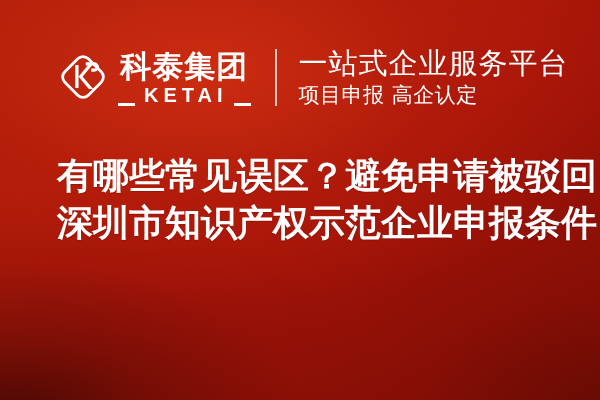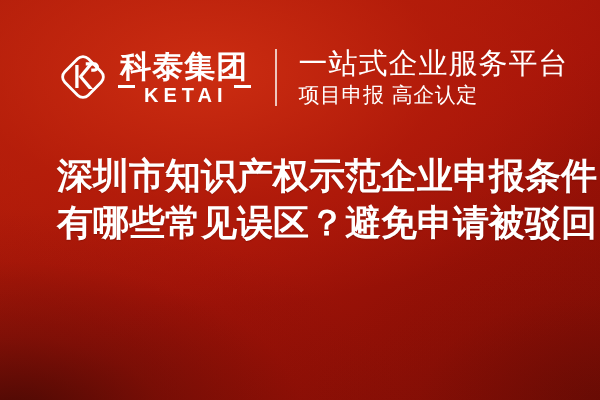--- a/index.html
+++ b/index.html
@@ -88,21 +88,21 @@
     color: #ffffff;
     font-size: 31px;
     line-height: 34px;
     font-weight: 700;
     letter-spacing: 1px;
     white-space: nowrap;
     font-family: "DejaVu Sans", "Liberation Sans", sans-serif;
   }
   .brand-en {
     display: flex;
-    align-items: flex-start;
+    align-items: flex-end;
     justify-content: center;
     width: 100%;
     margin-top: 2px;
   }
   .brand-en .dash {
     display: block;
     height: 3px;
     width: 17px;
     background: #ffffff;
     flex: 0 0 auto;
@@ -211,17 +211,17 @@
     <div class="divider"></div>
 
     <div class="tagline">
       <div class="tagline-main">一站式企业服务平台</div>
       <div class="tagline-sub">项目申报 高企认定</div>
     </div>
 
   </div>
 
   <div class="title">
+    <span class="title-line">有哪些常见误区？避免申请被驳回</span>
     <span class="title-line">深圳市知识产权示范企业申报条件</span>
-    <span class="title-line">有哪些常见误区？避免申请被驳回</span>
   </div>
 
 </div>
 
 </body></html>

